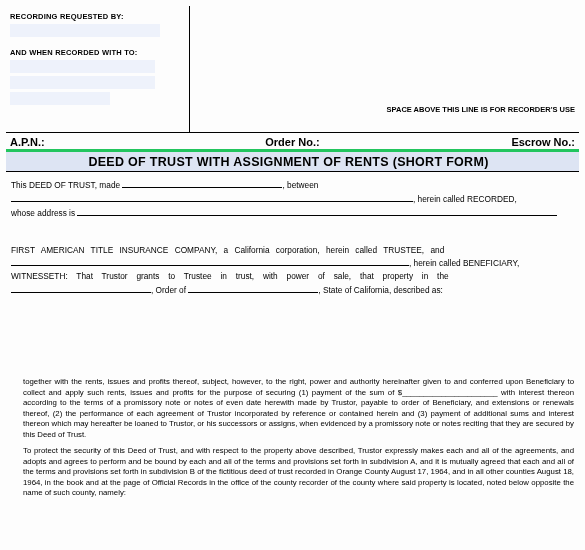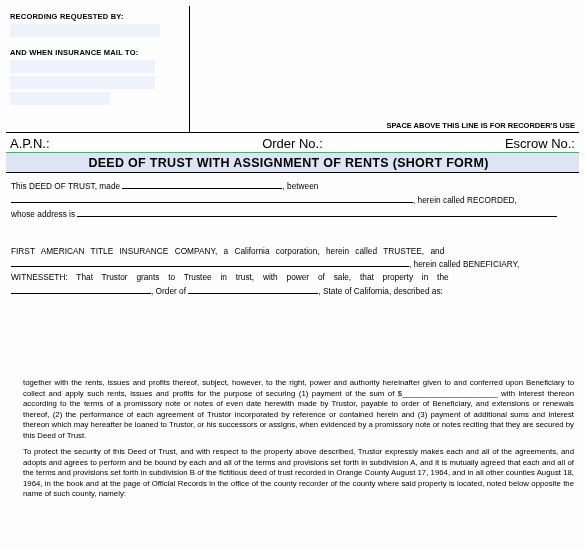--- a/index.html
+++ b/index.html
@@ -28,31 +28,31 @@
   .ghost-block.wide { width: 150px; }
   .ghost-block.med { width: 145px; }
   .ghost-block.sm  { width: 100px; }
   .recorder-space-col {
     flex: 1;
     position: relative;
   }
   .recorder-note {
     position: absolute;
     right: 4px;
-    bottom: 2px;
+    bottom: 18px;
     font-weight: bold;
     font-size: 7.5px;
   }
   .hr-thin { border: none; border-top: 1px solid #000; margin: 0; }
   .info-row {
     display: flex;
-    font-weight: normal;
-    font-size: 13px;
+    font-weight: bold;
+    font-size: 11px;
     padding: 3px 4px 1px 4px;
-    border-bottom: 1px solid #22c55e;
+    border-bottom: 3px solid #22c55e;
   }
   .info-cell { flex: 1; }
   .title-bar {
     background: #dde4f3;
     text-align: center;
     font-weight: bold;
     font-size: 12.5px;
     padding: 3px 8px 2px 0;
     border-bottom: 1.5px solid #000;
     letter-spacing: 0.3px;
@@ -81,21 +81,21 @@
   .gap { height: 74px; }
 </style>
 </head>
 <body>
 
 <div class="top-row">
   <div class="recorder-col">
     <div class="label-bold">RECORDING REQUESTED BY:</div>
     <div class="ghost-block wide"></div>
     <div style="height:8px"></div>
-    <div class="label-bold">AND WHEN INSURANCE MAIL TO:</div>
+    <div class="label-bold">AND WHEN RECORDED WITH TO:</div>
     <div class="ghost-block med"></div>
     <div class="ghost-block med"></div>
     <div class="ghost-block sm"></div>
     <div style="height:18px"></div>
   </div>
   <div class="recorder-space-col">
     <div class="recorder-note">SPACE ABOVE THIS LINE IS FOR RECORDER'S USE</div>
   </div>
 </div>
 

